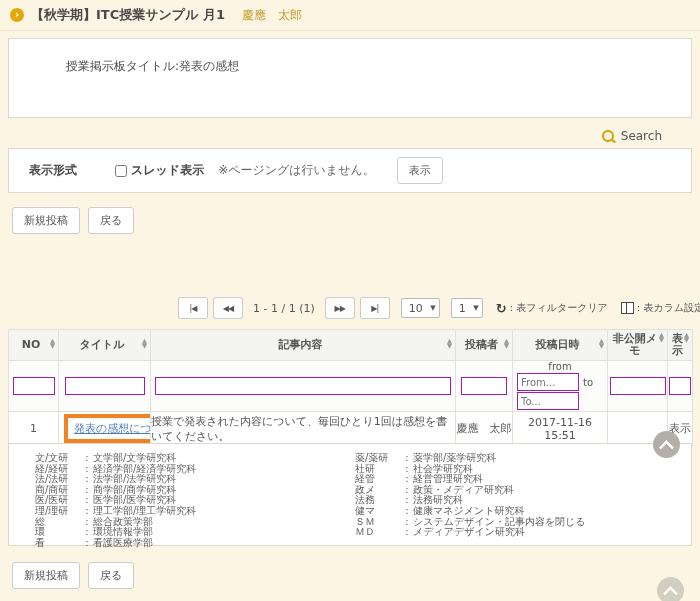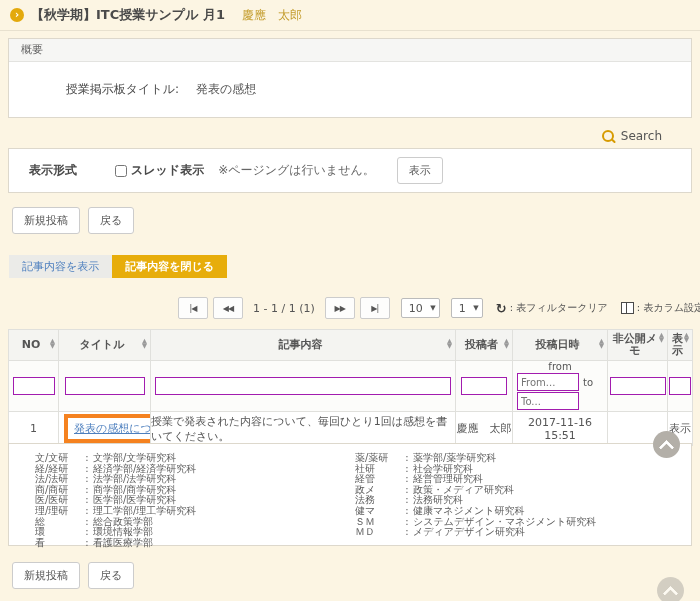--- a/index.html
+++ b/index.html
@@ -12,21 +12,21 @@
   .hdr-title{font-size:13px;font-weight:bold;color:#4a4a4a;}
   .hdr-user{font-size:12px;color:#c29b29;margin-left:10px;}
   .hr{position:absolute;top:30px;left:0;width:700px;border-top:1px solid #e8e1cf;}
 
   
   .panel{position:absolute;left:8px;width:682px;background:#fff;border:1px solid #ddd8cc;}
   .panel-hd{height:22px;line-height:22px;background:#f6f6f4;border-bottom:1px solid #e3e3e0;padding-left:12px;font-size:11px;color:#666;}
   .overview{top:38px;height:78px;}
   .ov-body{height:54px;display:flex;align-items:center;}
   .ov-label{font-weight:normal;color:#4a4a4a;width:170px;text-align:right;display:inline-block;}
-  .ov-value{margin-left:17px;color:#555;}
+  .ov-value{color:#555;}
 
   
   .search-row{position:absolute;top:129px;right:38px;display:flex;align-items:center;gap:7px;font-size:12px;color:#555;}
   .search-icon{width:8px;height:8px;border:2px solid #d79b00;border-radius:50%;position:relative;display:inline-block;}
   .search-icon::after{content:"";position:absolute;width:5px;height:2px;background:#d79b00;transform:rotate(45deg);right:-4px;bottom:-2px;border-radius:1px;}
 
   
   .format{top:148px;height:43px;display:flex;align-items:center;}
   .fmt-label{font-weight:bold;color:#4a4a4a;margin-left:20px;}
   .fmt-check{display:flex;align-items:center;gap:4px;margin-left:38px;font-weight:bold;color:#4a4a4a;}
@@ -97,21 +97,20 @@
 <div class="page">
 
   <div class="pg-header">
     <span class="hdr-icon">›</span>
     <span class="hdr-title">【秋学期】ITC授業サンプル 月1</span>
     <span class="hdr-user">慶應　太郎</span>
   </div>
   <div class="hr"></div>
 
   <div class="panel overview">
-    <div class="panel-hd">概要</div>
     <div class="ov-body">
       <span class="ov-label">授業掲示板タイトル:</span>
       <span class="ov-value">発表の感想</span>
     </div>
   </div>
 
   <div class="search-row">
     <span class="search-icon"></span>
     <span>Search</span>
   </div>
@@ -124,24 +123,20 @@
     </label>
     <span class="fmt-note">※ページングは行いません。</span>
     <button class="btn fmt-btn">表示</button>
   </div>
 
   <div class="actions top">
     <button class="btn">新規投稿</button>
     <button class="btn">戻る</button>
   </div>
 
-  <div class="tabs">
-    <div class="tab">記事内容を表示</div>
-    <div class="tab active">記事内容を閉じる</div>
-  </div>
 
   <div class="pager">
     <span class="pg-btn">|◀</span>
     <span class="pg-btn">◀◀</span>
     <span class="pg-range">1 - 1 / 1 (1)</span>
     <span class="pg-btn">▶▶</span>
     <span class="pg-btn">▶|</span>
     <span class="sel-wrap">
       <select><option>10</option></select>
       <span class="sel-arrow">▼</span>
@@ -348,21 +343,21 @@
             <span class="lg-name">法務研究科</span>
           </div>
           <div class="lg-row">
             <span class="lg-abbr">健マ</span>
             <span class="lg-sep">:</span>
             <span class="lg-name">健康マネジメント研究科</span>
           </div>
           <div class="lg-row">
             <span class="lg-abbr">ＳＭ</span>
             <span class="lg-sep">:</span>
-            <span class="lg-name">システムデザイン・マネジメント研究科</span>
+            <span class="lg-name">システムデザイン・記事内容を閉じる</span>
           </div>
           <div class="lg-row">
             <span class="lg-abbr">ＭＤ</span>
             <span class="lg-sep">:</span>
             <span class="lg-name">メディアデザイン研究科</span>
           </div>
         </div>
     </div>
   </div>
   <div class="scrolltop st1">

